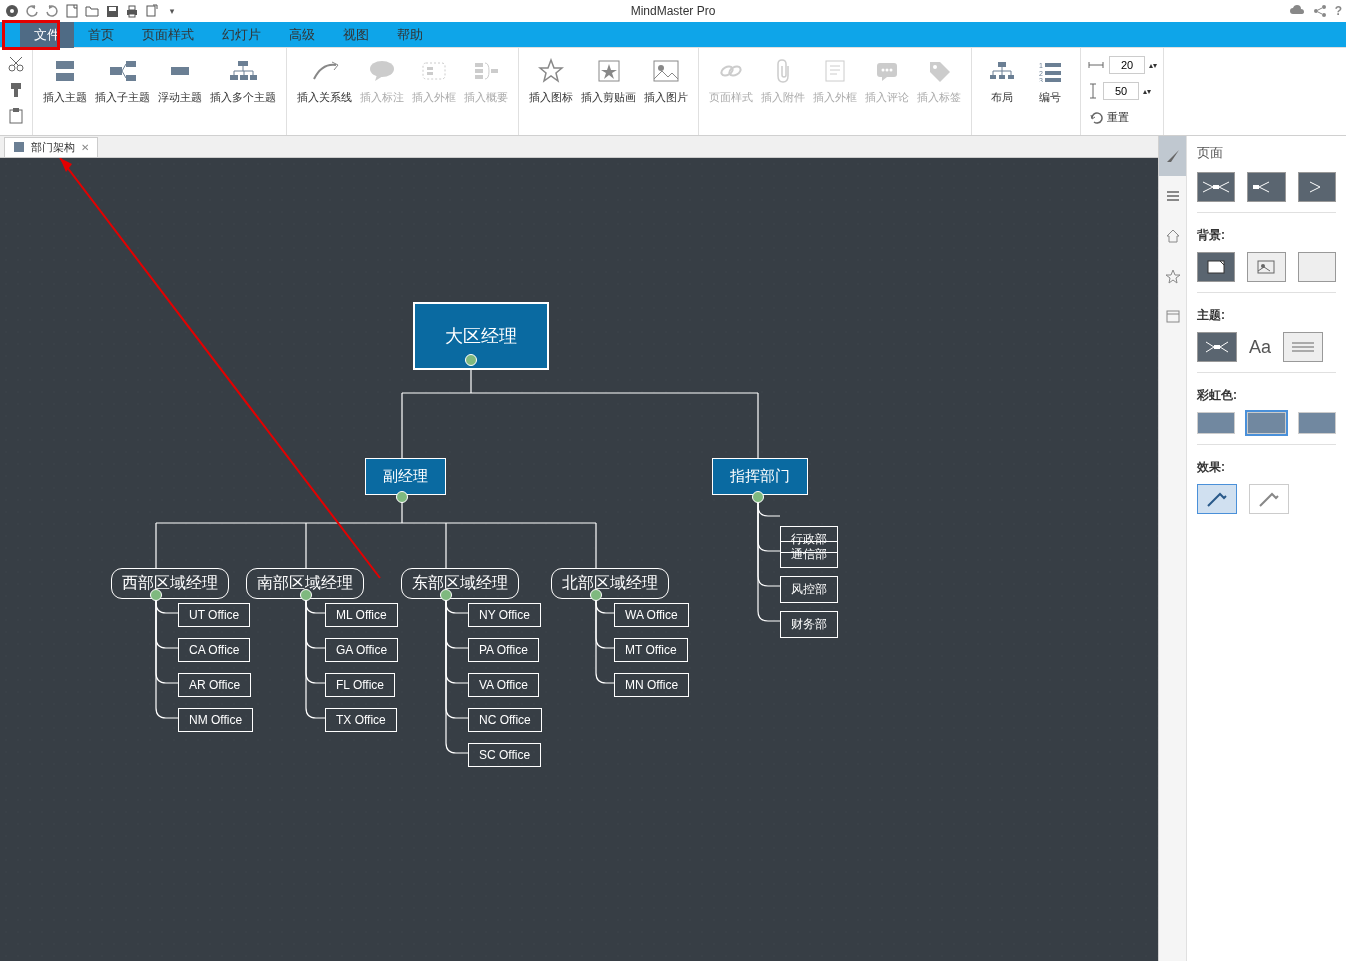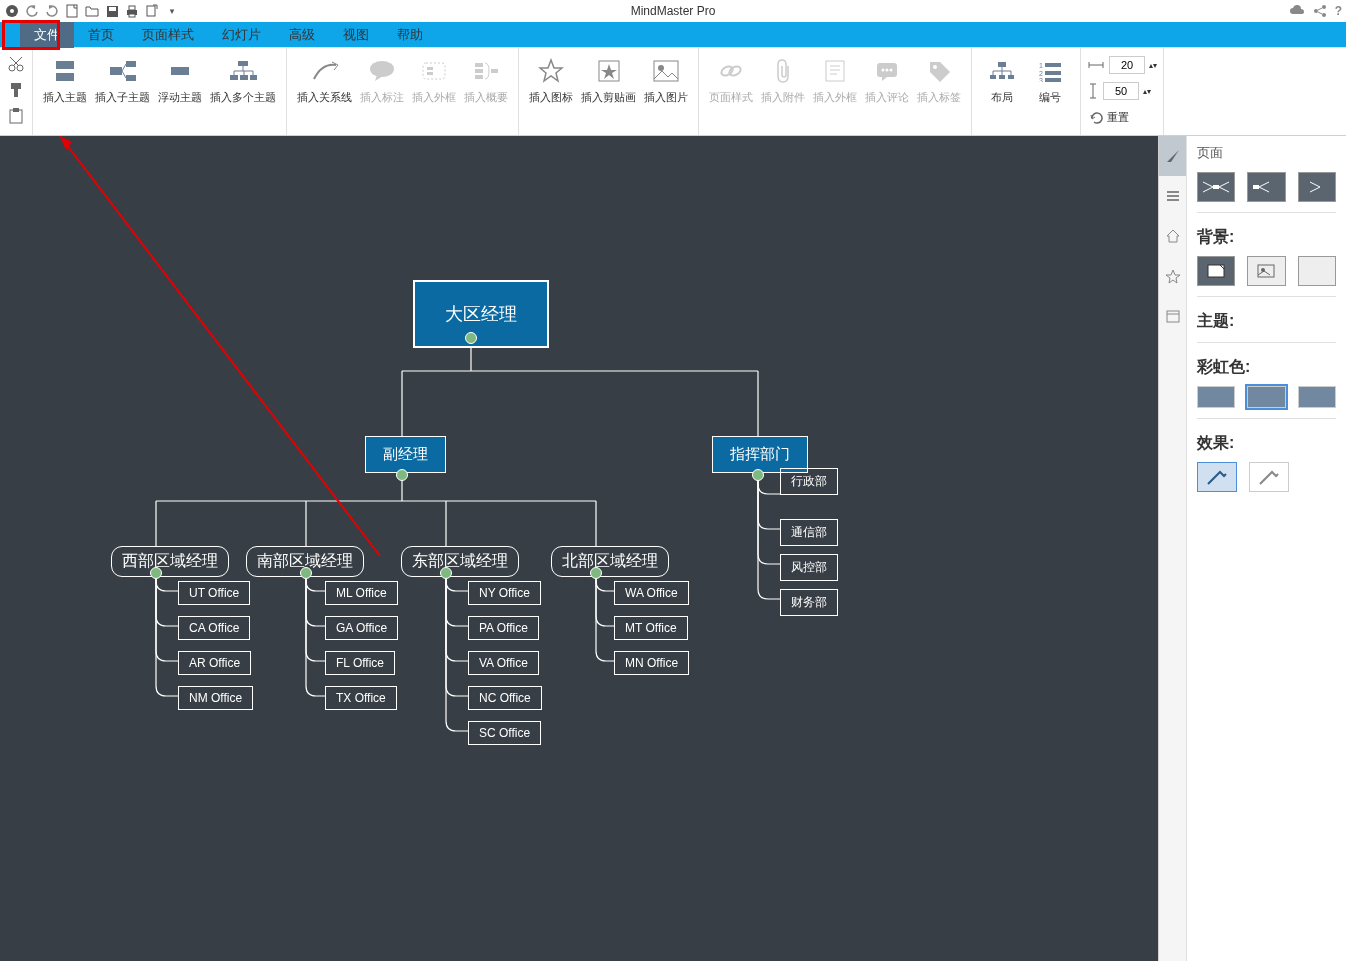--- a/index.html
+++ b/index.html
@@ -49,21 +49,21 @@
 svg.connector line, svg.connector path { stroke: #fff; stroke-width: 1.2; fill: none; }
 
 .arrow-line { position: absolute; z-index: 50; pointer-events: none; }
 
 .side-panel { width: 188px; background: #fff; border-left: 1px solid #d0d0d0; display: flex; }
 .side-tabs { width: 28px; background: #f5f5f5; display: flex; flex-direction: column; border-right: 1px solid #e0e0e0; }
 .side-tab { height: 40px; display: flex; align-items: center; justify-content: center; cursor: pointer; color: #888; }
 .side-tab.active { background: #c0c8d0; color: #555; }
 .side-content { flex: 1; padding: 8px 10px; overflow-y: auto; }
 .side-title { font-size: 13px; color: #555; margin-bottom: 10px; }
-.side-section-label { font-size: 16px; font-weight: bold; color: #333; margin: 14px 0 8px; }
+.side-section-label { font-size: 12px; font-weight: bold; color: #333; margin: 14px 0 8px; }
 .thumb-row { display: flex; gap: 12px; margin-bottom: 10px; }
 .thumb { width: 40px; height: 30px; background: #666; border: 1px solid #999; display: flex; align-items: center; justify-content: center; color: #fff; font-size: 9px; cursor: pointer; }
 .thumb.c1 { background: #5a6570; }
 .thumb.light { background: #eee; color: #333; }
 .rainbow-thumb { width: 40px; height: 22px; display: grid; grid-template-columns: 1fr 1fr 1fr; grid-template-rows: 1fr 1fr; border: 1px solid #ccc; cursor: pointer; }
 .rainbow-thumb.sel { outline: 2px solid #4a90d9; }
 .rainbow-thumb div { background: #7188a0; }
 .effect-thumb { width: 40px; height: 30px; border: 1px solid #ccc; display: flex; align-items: center; justify-content: center; cursor: pointer; }
 .effect-thumb.sel { background: #d0e0f0; border-color: #4a90d9; }
 hr.sep { border: none; border-top: 1px solid #e0e0e0; margin: 10px 0; }
@@ -419,20 +419,29 @@
           <path d="M3 7 A5 5 0 1 1 5 11" fill="none" stroke="#666" stroke-width="1.5"></path>
           <path d="M2 4 L3 8 L6 6" fill="none" stroke="#666"></path>
         </svg>
       <span>重置</span>
     </div>
   </div>
 </div>
 
 <div class="main-area">
   <div class="canvas-col">
+    <div class="tab-bar">
+      <div class="doc-tab">
+        <svg width="12" height="12">
+            <rect x="1" y="1" width="10" height="10" fill="#6b7f94"></rect>
+          </svg>
+        <span>部门架构</span>
+        <span class="close-x">✕</span>
+      </div>
+    </div>
     <div class="canvas">
 
       <svg class="arrow-line" width="400" height="440" style="top:0;left:0;">
         <line x1="60" y1="0" x2="380" y2="420" stroke="#e40000" stroke-width="2"></line>
         <polygon points="60,0 72,6 66,14" fill="#e40000"></polygon>
       </svg>
 
       <svg class="connector">
 
         <line x1="471" y1="200" x2="471" y2="235"></line>
@@ -503,21 +512,21 @@
       <div class="node leaf" style="top:445px;left:468px;">NY Office</div>
       <div class="node leaf" style="top:480px;left:468px;">PA Office</div>
       <div class="node leaf" style="top:515px;left:468px;">VA Office</div>
       <div class="node leaf" style="top:550px;left:468px;">NC Office</div>
       <div class="node leaf" style="top:585px;left:468px;">SC Office</div>
 
       <div class="node leaf" style="top:445px;left:614px;">WA Office</div>
       <div class="node leaf" style="top:480px;left:614px;">MT Office</div>
       <div class="node leaf" style="top:515px;left:614px;">MN Office</div>
 
-      <div class="node leaf" style="top:332px;left:780px;">行政部</div>
+      <div class="node leaf" style="top:368px;left:780px;">行政部</div>
       <div class="node leaf" style="top:383px;left:780px;">通信部</div>
       <div class="node leaf" style="top:418px;left:780px;">风控部</div>
       <div class="node leaf" style="top:453px;left:780px;">财务部</div>
     </div>
   </div>
 
   <div class="side-panel">
     <div class="side-tabs">
       <div class="side-tab active">
           <svg width="16" height="16">
@@ -587,20 +596,39 @@
             <svg width="20" height="16">
               <rect x="2" y="2" width="16" height="12" fill="none" stroke="#666"></rect>
               <circle cx="7" cy="7" r="2" fill="#666"></circle>
               <path d="M2 12 L8 8 L14 12" stroke="#666" fill="none"></path>
             </svg>
           </div>
         <div class="thumb light"></div>
       </div>
       <hr class="sep">
       <div class="side-section-label">主题:</div>
+      <div class="thumb-row" style="align-items:center;">
+        <div class="thumb c1">
+            <svg width="30" height="18">
+              <rect x="12" y="7" width="6" height="4" fill="#fff"></rect>
+              <line x1="4" y1="4" x2="12" y2="9" stroke="#fff"></line>
+              <line x1="4" y1="14" x2="12" y2="9" stroke="#fff"></line>
+              <line x1="18" y1="9" x2="26" y2="4" stroke="#fff"></line>
+              <line x1="18" y1="9" x2="26" y2="14" stroke="#fff"></line>
+            </svg>
+          </div>
+        <div class="font-thumb">Aa</div>
+        <div class="thumb light">
+            <svg width="30" height="18">
+              <line x1="4" y1="5" x2="26" y2="5" stroke="#666"></line>
+              <line x1="4" y1="9" x2="26" y2="9" stroke="#666"></line>
+              <line x1="4" y1="13" x2="26" y2="13" stroke="#666"></line>
+            </svg>
+          </div>
+      </div>
       <hr class="sep">
       <div class="side-section-label">彩虹色:</div>
       <div class="thumb-row">
         <div class="rainbow-thumb">
             <div></div>
             <div></div>
             <div></div>
             <div></div>
             <div></div>
             <div></div>

